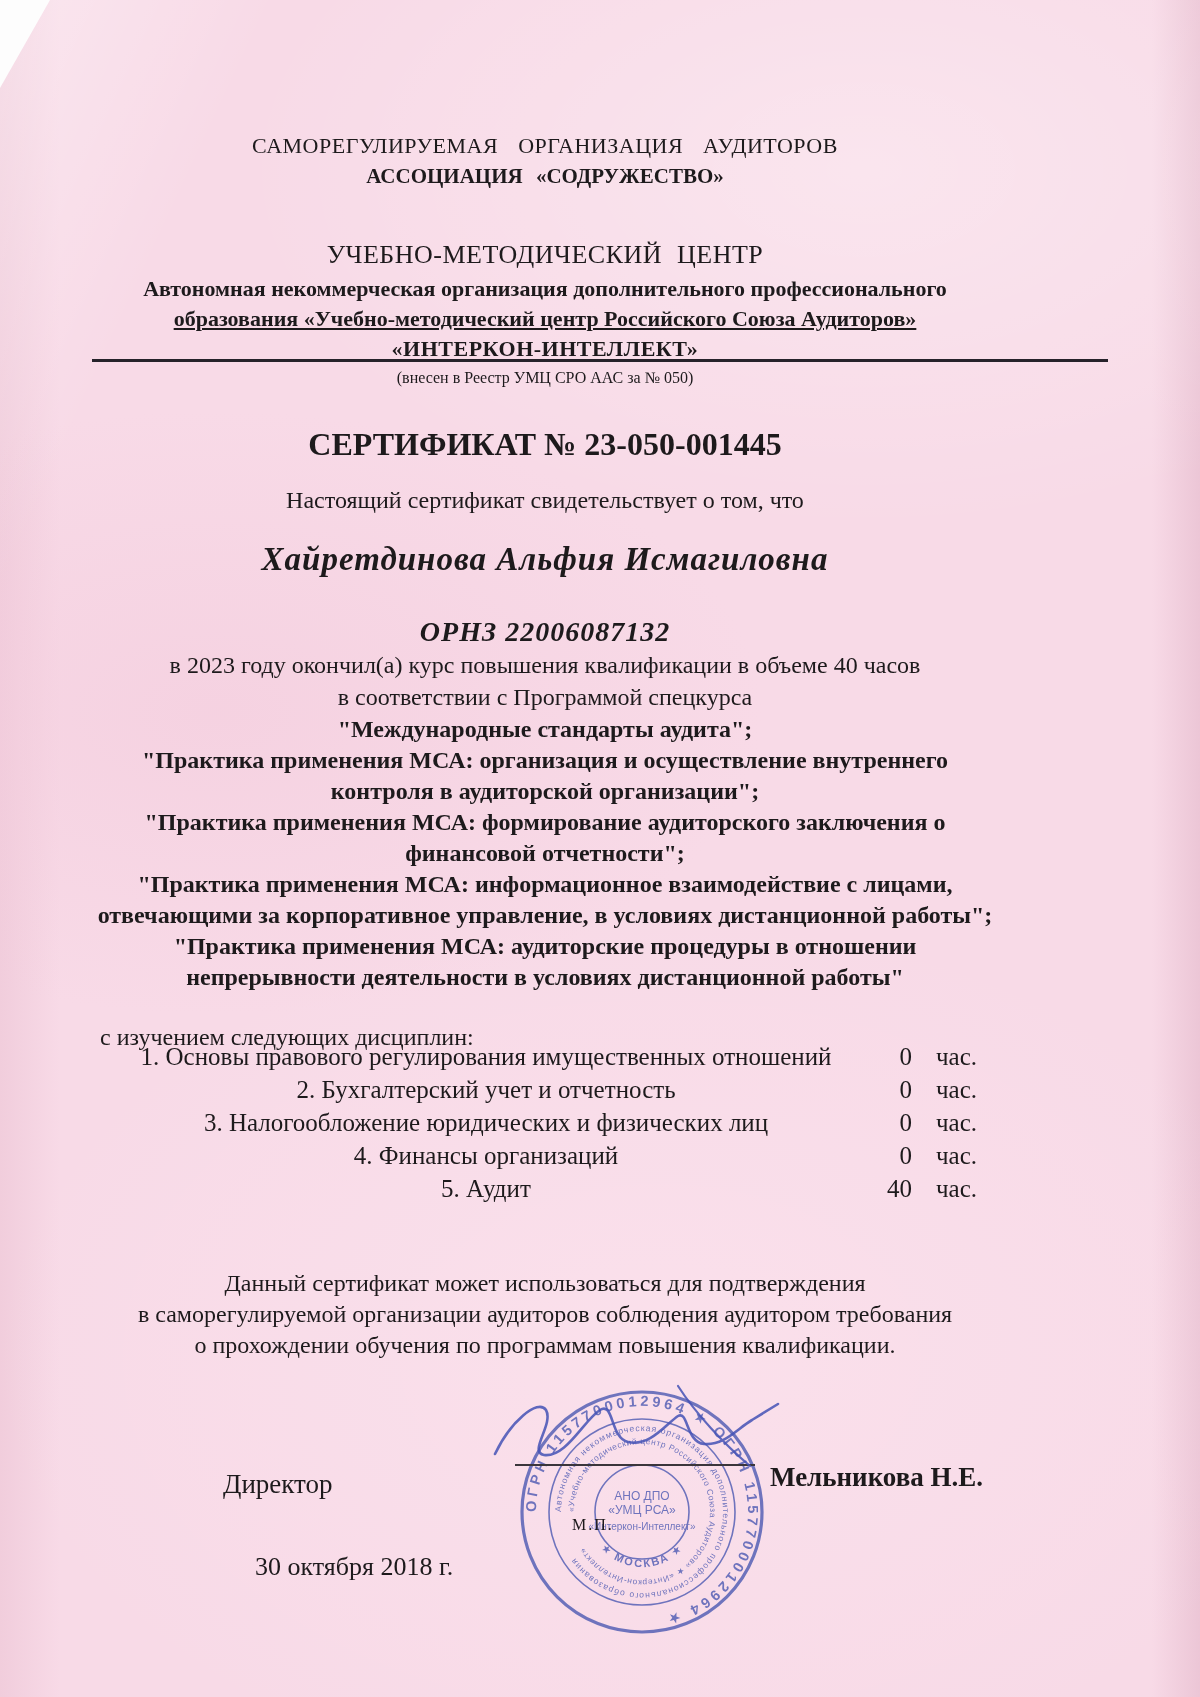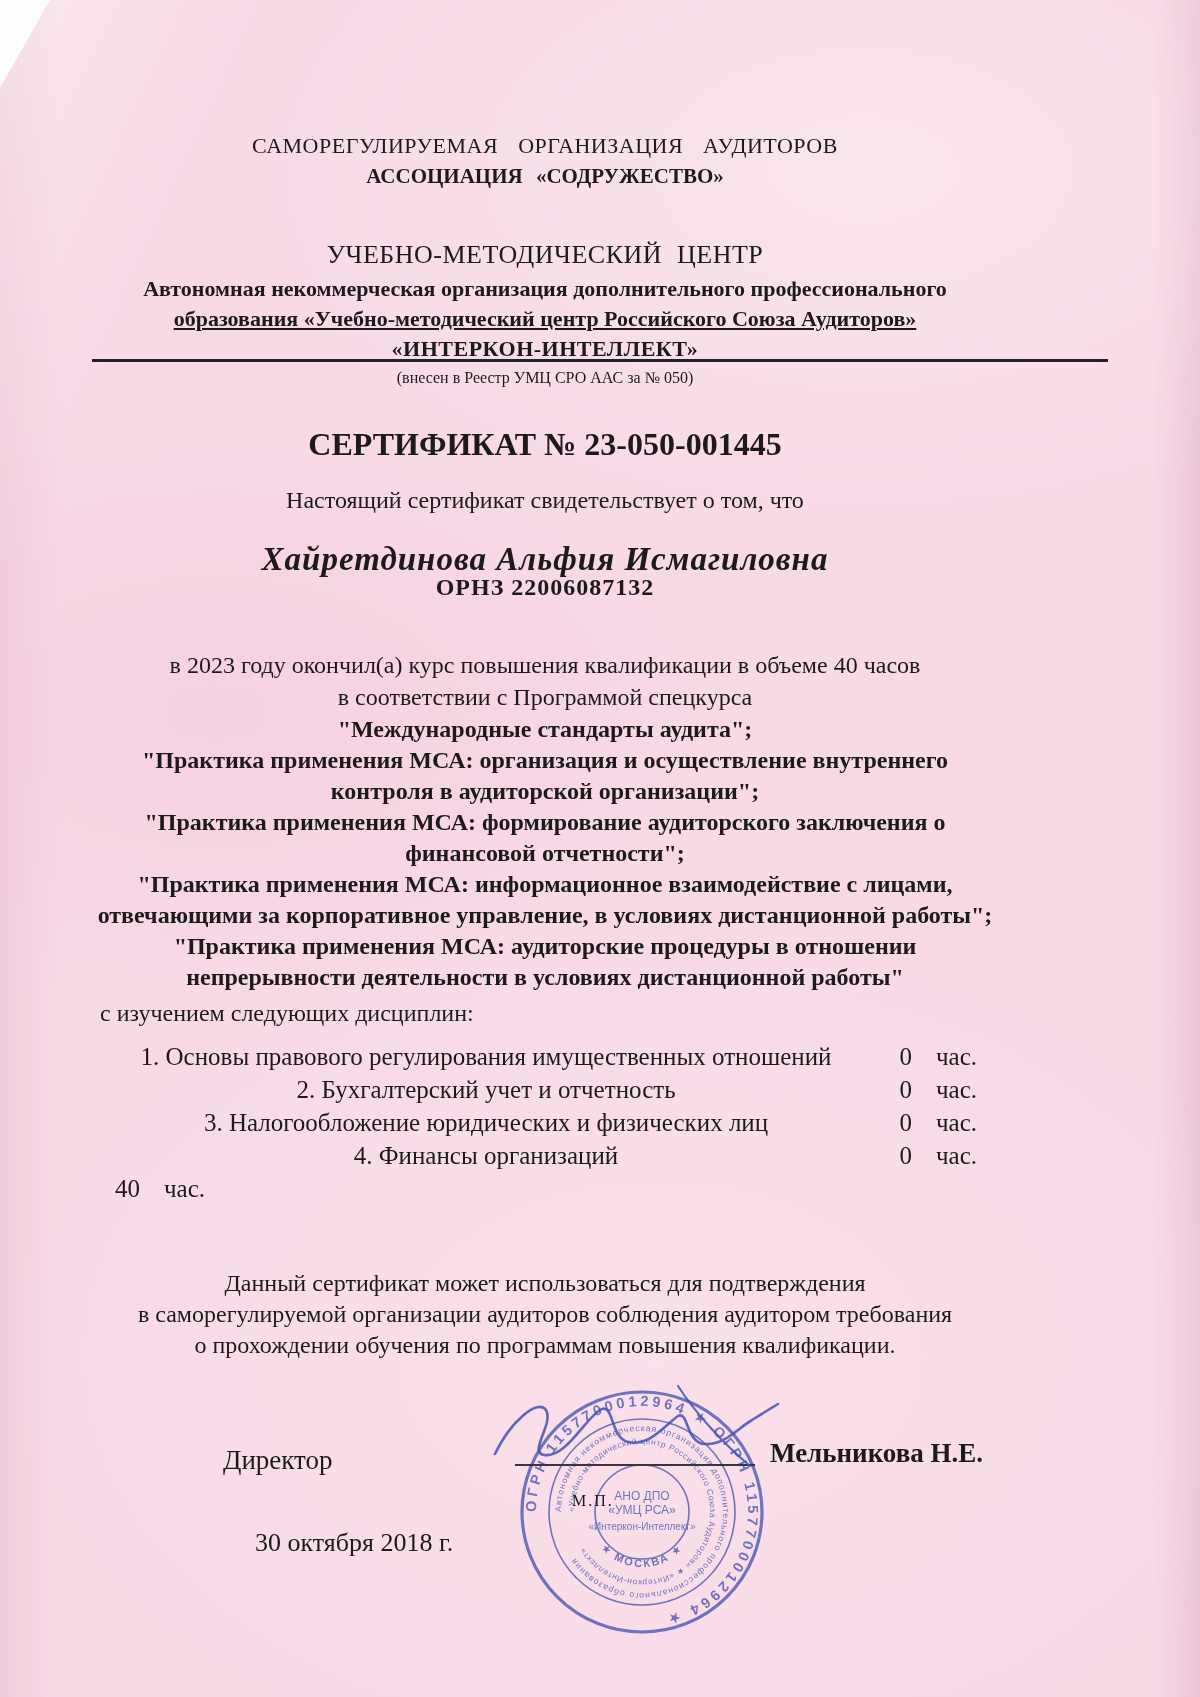--- a/index.html
+++ b/index.html
@@ -18,33 +18,33 @@
       linear-gradient(to left, rgba(226,181,200,.55), rgba(250,220,233,0) 4%);
     font-family:"Liberation Serif","DejaVu Serif",serif;
     color:#1d1a1c;
   }
   .corner-wedge {
     position:absolute; top:0; left:0; width:50px; height:88px;
     background:#fdfdfd;
     clip-path:polygon(0 0,100% 0,0 100%);
   }
   .t { position:absolute; left:0; width:1090px; text-align:center; white-space:nowrap; }
-  .tl { position:absolute; white-space:nowrap; }
+  .tl { position:absolute; white-space:nowrap;margin-top:24px; }
   .h-line1 { top:133px; font-size:22px; word-spacing:14px; letter-spacing:.5px; }
   .h-line2 { top:164px; font-size:21px; font-weight:bold; word-spacing:8px; }
   .h-line3 { top:240px; font-size:26px; word-spacing:8px; letter-spacing:.5px; }
   .h-line4a { top:276px; font-size:22px; font-weight:bold; }
   .h-line4b { top:306px; font-size:22px; font-weight:bold;text-decoration:underline; }
   .h-line5 { top:336px; font-size:22px; font-weight:bold; letter-spacing:.5px; }
   .rule { position:absolute; top:359px; left:92px; width:1016px; height:3px; background:#26222a; }
   .h-note { top:369px; font-size:16px; }
   .cert-title { top:426px; font-size:32px; font-weight:bold; }
   .cert-intro { top:487px; font-size:24px; }
   .holder-name { top:541px; font-size:33px; font-weight:bold; font-style:italic; letter-spacing:1px; }
-  .holder-ornz { top:574px; font-size:24px; font-weight:bold; letter-spacing:1px; }
+  .holder-ornz { top:616px; font-size:28px; font-weight:bold; font-style:italic; letter-spacing:1px; }
   .cert-p1 { top:652px; font-size:24px; }
   .cert-p2 { top:684px; font-size:24px; }
   .prog { font-size:24px; font-weight:bold; }
   .disc-heading { top:1000px; left:100px; font-size:24px; }
   .disc-table { position:absolute; left:100px; top:1043px; width:886px; }
   .disc-row { display:flex; align-items:baseline; height:33px; font-size:25px; }
   .disc-label { flex:1 1 auto; text-align:center; white-space:nowrap; }
   .disc-hours { flex:0 0 40px; text-align:right; font-weight:bold; font-weight:normal; }
   .disc-unit { flex:0 0 50px; margin-left:24px; text-align:left; }
   .usage { font-size:24px; }
@@ -106,20 +106,21 @@
       <span class="disc-label">3. Налогообложение юридических и физических лиц</span>
       <span class="disc-hours">0</span>
       <span class="disc-unit">час.</span>
     </div>
     <div class="disc-row">
       <span class="disc-label">4. Финансы организаций</span>
       <span class="disc-hours">0</span>
       <span class="disc-unit">час.</span>
     </div>
     <div class="disc-row">
+      <span class="disc-label">5. Аудит</span>
       <span class="disc-hours">40</span>
       <span class="disc-unit">час.</span>
     </div>
   </div>
 
   <div class="t usage" style="top:1270px">Данный сертификат может использоваться для подтверждения</div>
   <div class="t usage" style="top:1301px">в саморегулируемой организации аудиторов соблюдения аудитором требования</div>
   <div class="t usage" style="top:1332px">о прохождении обучения по программам повышения квалификации.</div>
 
   <svg class="stamp-svg" width="250" height="250" viewBox="0 0 250 250">

